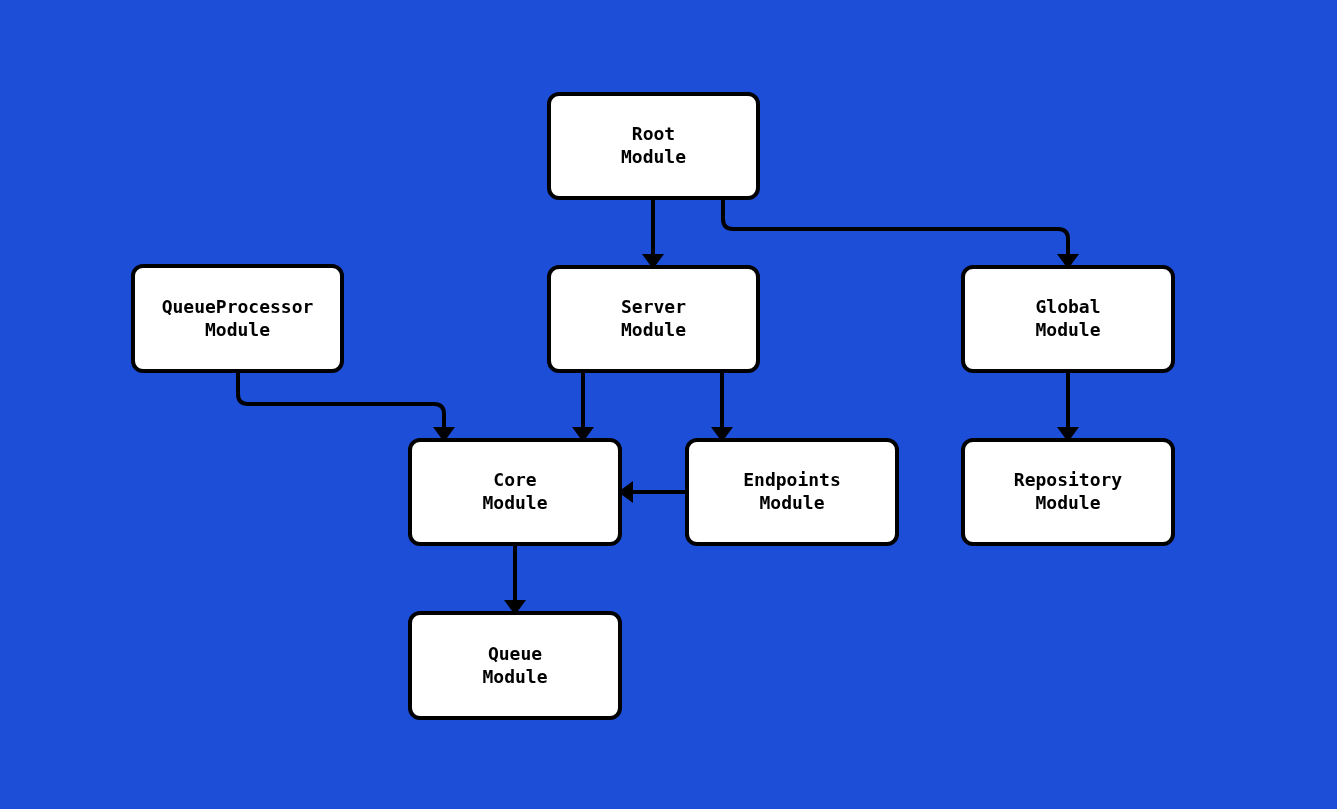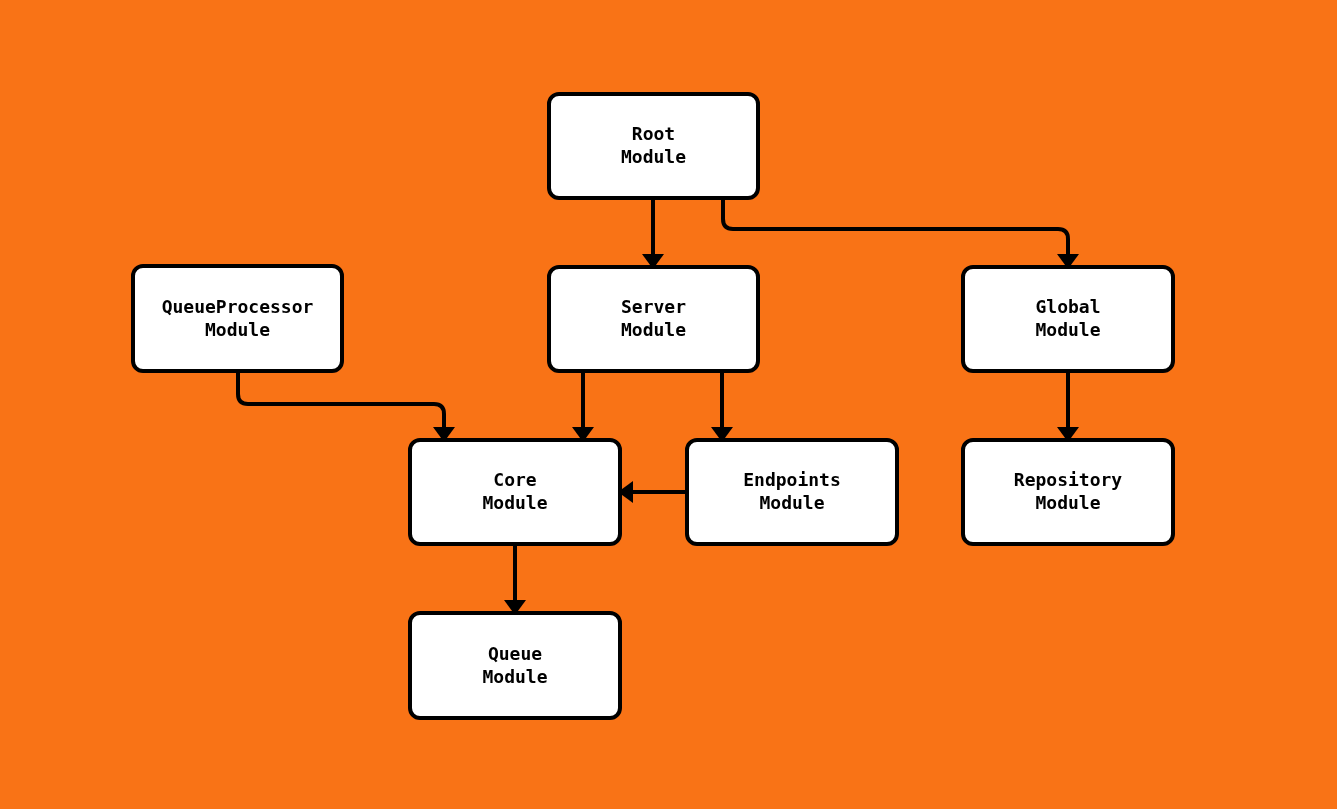--- a/index.html
+++ b/index.html
@@ -11,21 +11,21 @@
   body {
     width: 1337px;
     height: 809px;
     overflow: hidden;
     font-family: "DejaVu Sans Mono", "Liberation Mono", monospace;
   }
   #diagram-root {
     position: relative;
     width: 1337px;
     height: 809px;
-    background: #f97316;
+    background: #1d4ed8;
   }
   svg#diagram-svg {
     position: absolute;
     top: 0;
     left: 0;
     width: 1337px;
     height: 809px;
     display: block;
   }
   .node-box {

